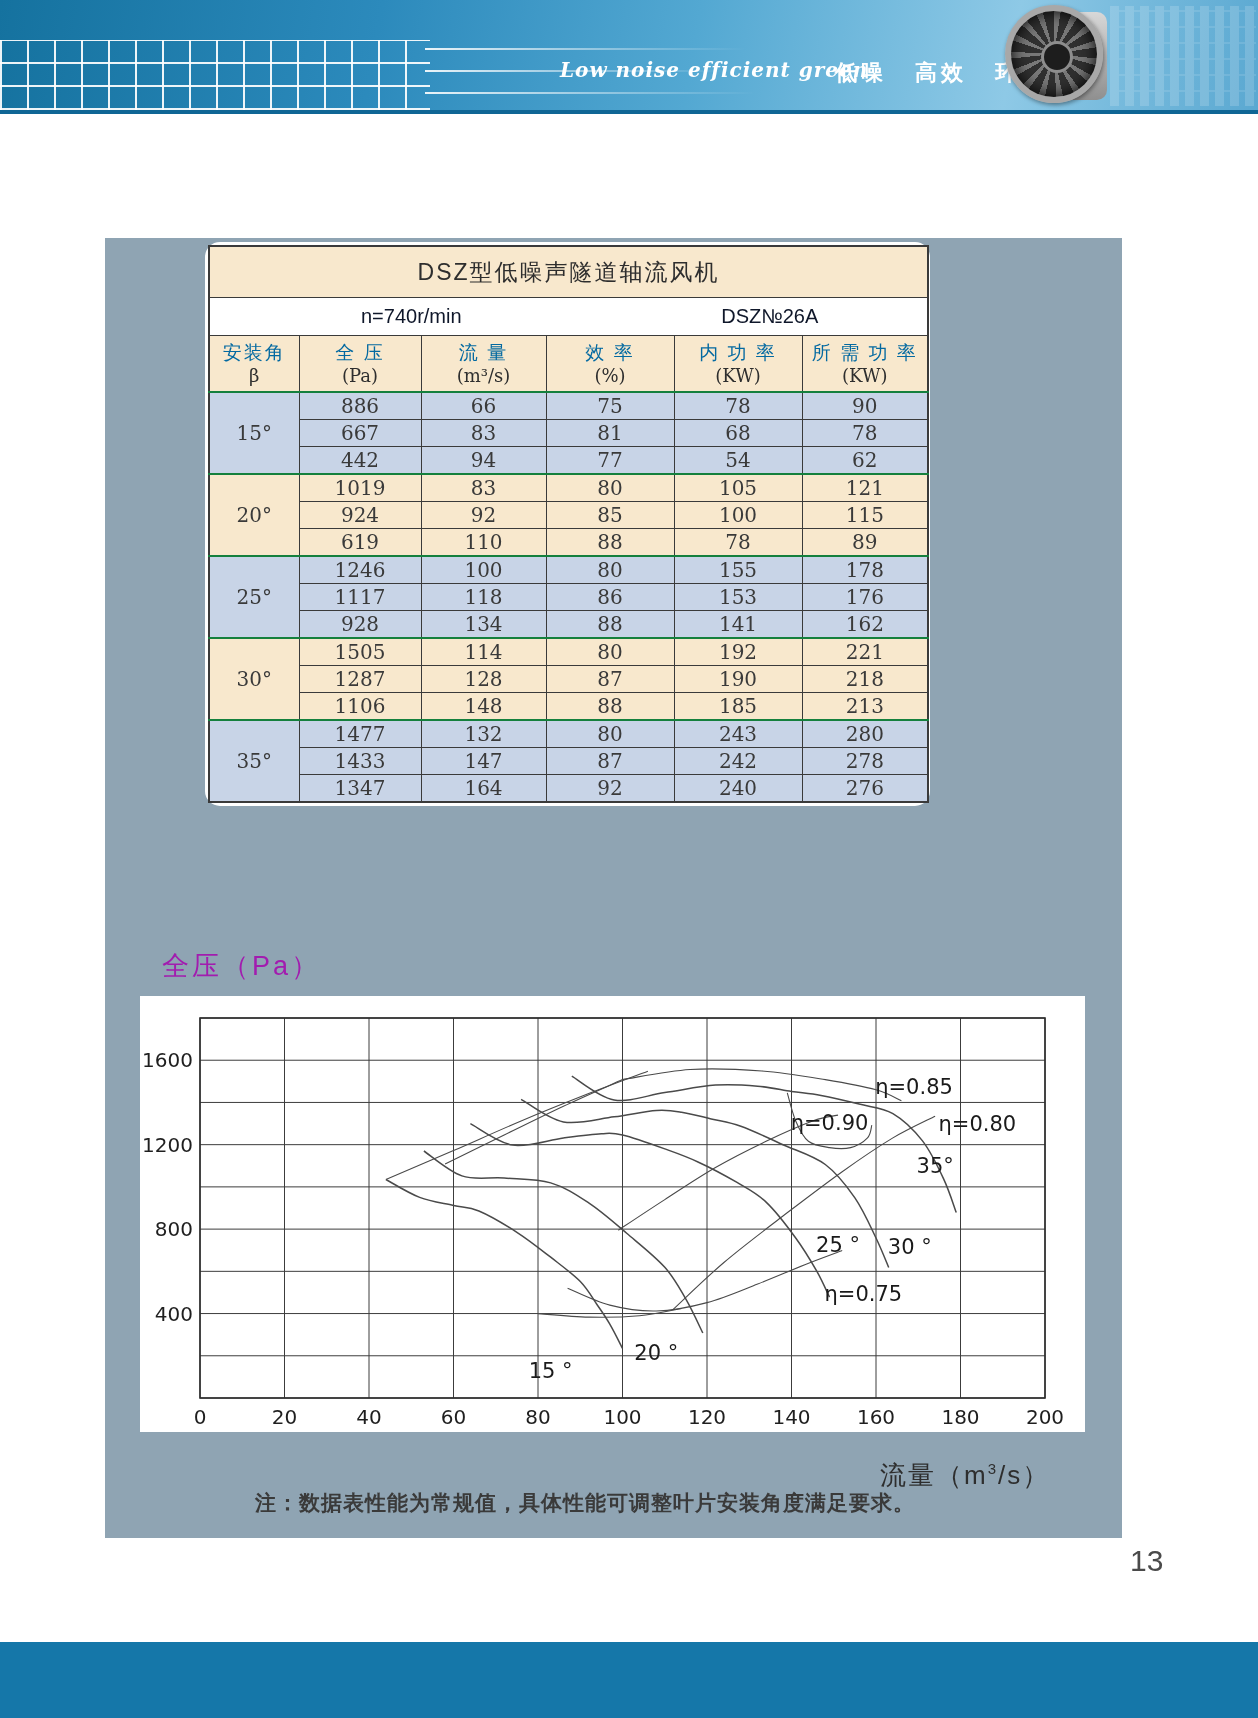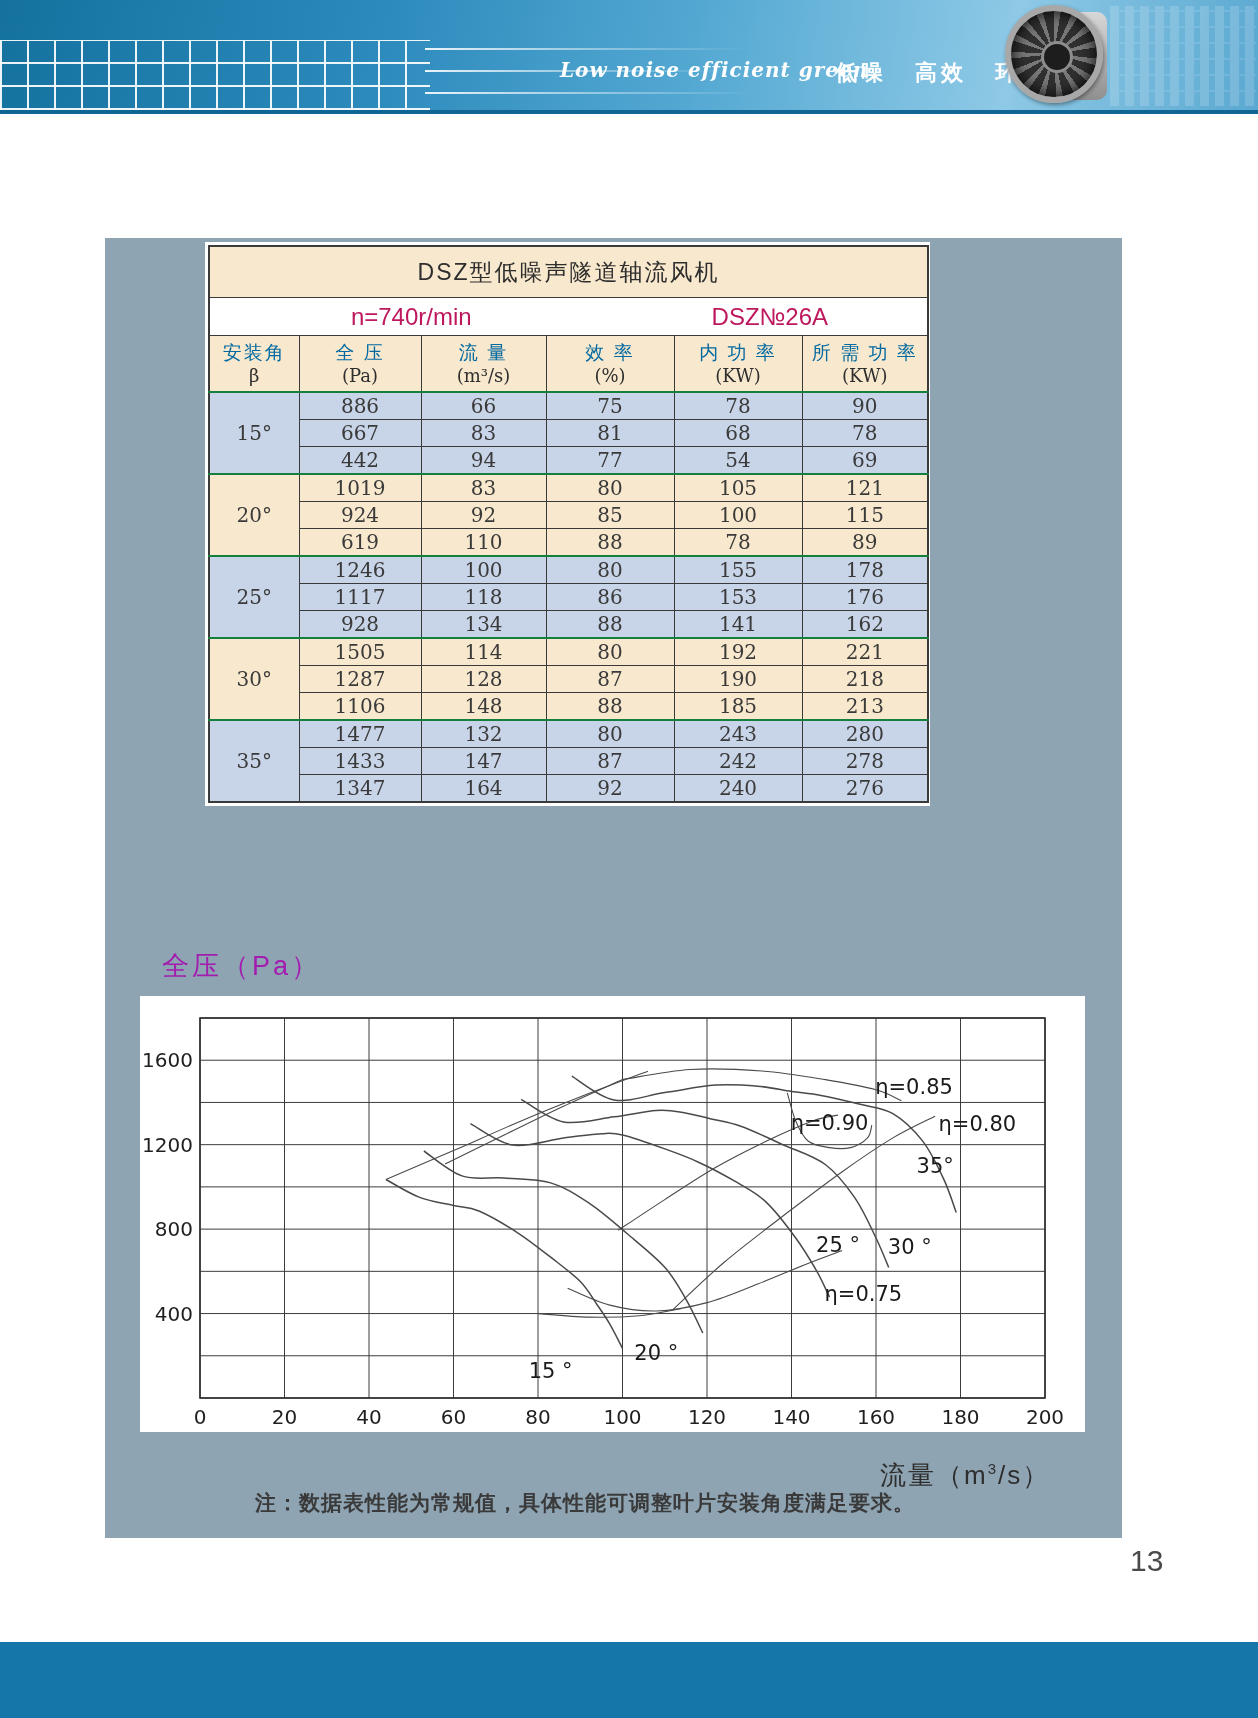--- a/index.html
+++ b/index.html
@@ -30,27 +30,27 @@
   .fan-ring{position:absolute;left:0;top:3px;width:98px;height:98px;border-radius:50%;
     background:repeating-conic-gradient(#787878 0 9deg,#303030 9deg 24deg);
     border:6px solid #a8a8a8;box-sizing:border-box;box-shadow:inset 0 0 16px #000,1px 2px 4px rgba(0,0,0,.4);}
   .fan-hub{position:absolute;left:36px;top:39px;width:26px;height:26px;border-radius:50%;
     background:#1d1d1d;border:3px solid #8d8d8d;}
 
   
   .panel{position:absolute;left:105px;top:238px;width:1017px;height:1300px;background:#8fa4b3;}
 
   
-  .tableWrap{position:absolute;left:205px;top:242px;width:725px;background:#ffffff;padding:3px;box-sizing:border-box;}
+  .tableWrap{position:absolute;left:205px;top:242px;width:725px;background:#ffffff;padding:3px;box-sizing:border-box;border-radius:15px;}
   table.spec{width:100%;border-collapse:collapse;table-layout:fixed;border:2px solid #3a3a3a;}
   table.spec td{border:1px solid #3a3a3a;text-align:center;vertical-align:middle;padding:0;}
   .t-title{height:50px;background:#f8e8cd;font-size:23px;letter-spacing:2px;color:#2e2e2e;font-weight:500;}
   .t-sub{height:37px;background:#ffffff;}
   .t-sub .subflex{display:flex;width:100%;}
-  .t-sub .half{flex:1;font-size:24px;color:#be185d;padding-left:44px;}
+  .t-sub .half{flex:1;font-size:20px;color:#0f172a;padding-left:44px;}
   .t-head{background:#f8e8cd;height:56px;}
   .t-head .h1{font-size:19px;color:#0369a1;letter-spacing:2px;line-height:1.35;}
   .t-head .h2{font-size:18px;font-family:"DejaVu Serif",serif;color:#2e2e2e;line-height:1.2;}
   tr.data td{height:26px;font-family:"DejaVu Serif",serif;font-size:20px;color:#3a3a3a;}
   td.angle{font-family:"DejaVu Serif",serif;font-size:20px;}
   tr.grp-first td{border-top:2px solid #15803d;}
   .tone-blue{background:#c8d4e7;}
   .tone-cream{background:#f8e8cd;}
 
   
@@ -149,21 +149,21 @@
             <td>83</td>
             <td>81</td>
             <td>68</td>
             <td>78</td>
           </tr>
           <tr class="data tone-blue">
             <td>442</td>
             <td>94</td>
             <td>77</td>
             <td>54</td>
-            <td>69</td>
+            <td>62</td>
           </tr>
           <tr class="data tone-cream grp-first">
             <td rowspan="3" class="angle">20°</td>
             <td>1019</td>
             <td>83</td>
             <td>80</td>
             <td>105</td>
             <td>121</td>
           </tr>
           <tr class="data tone-cream">

